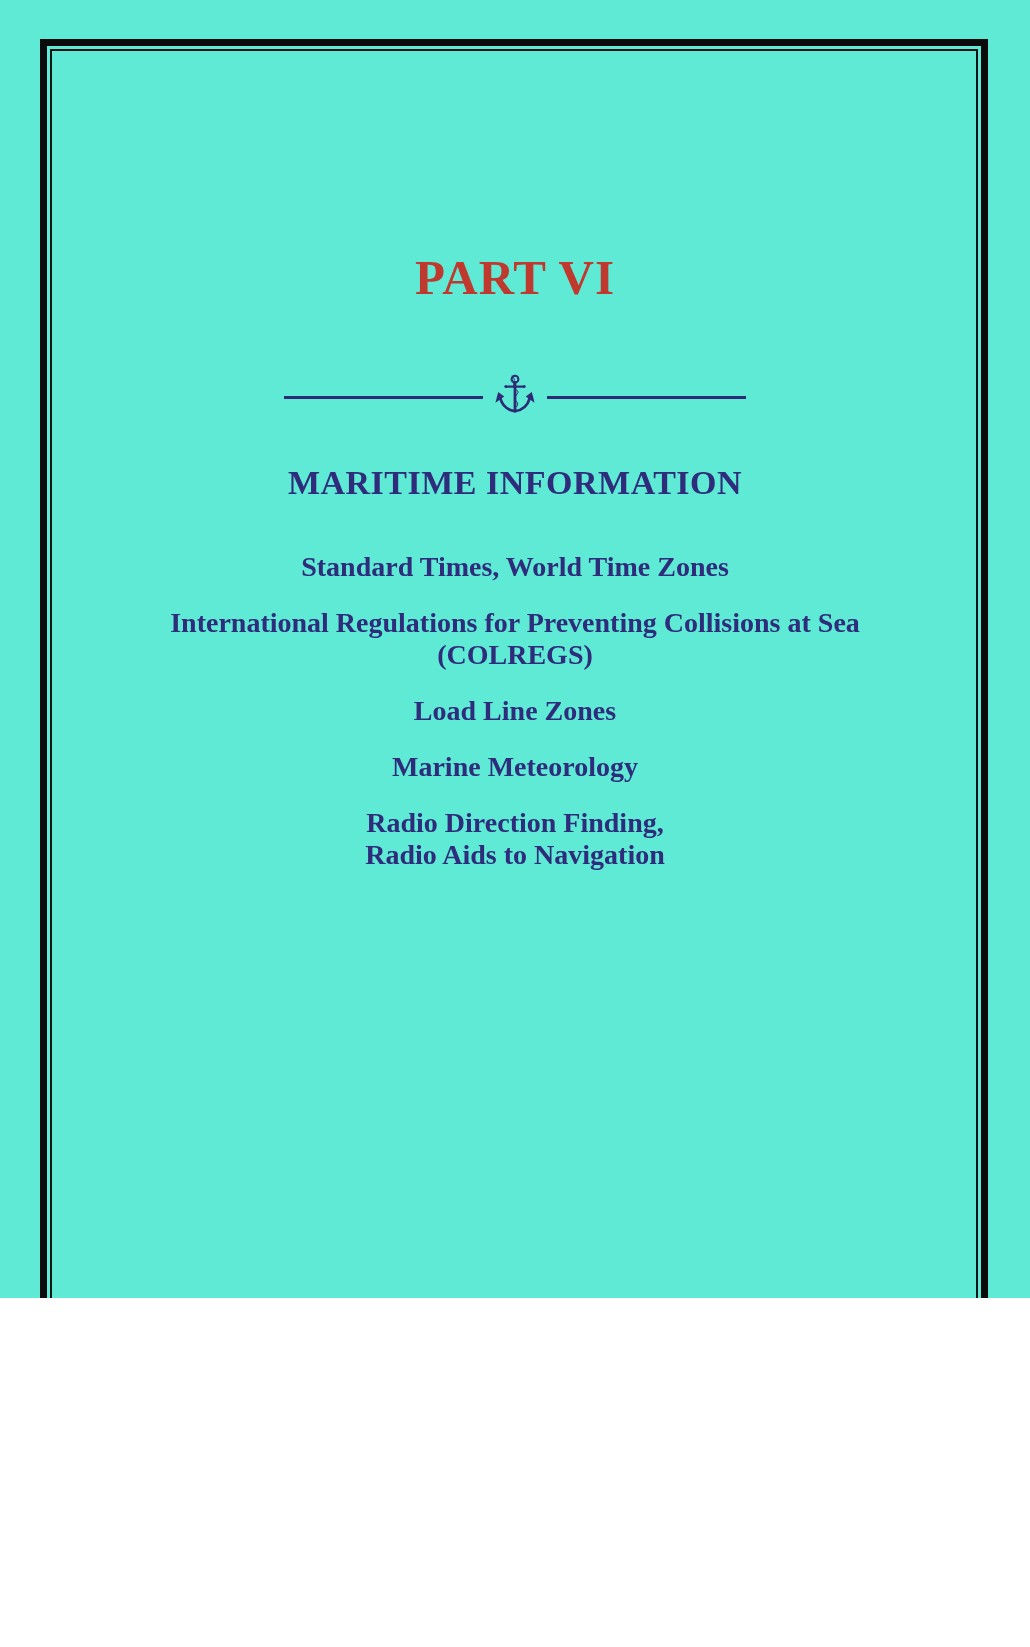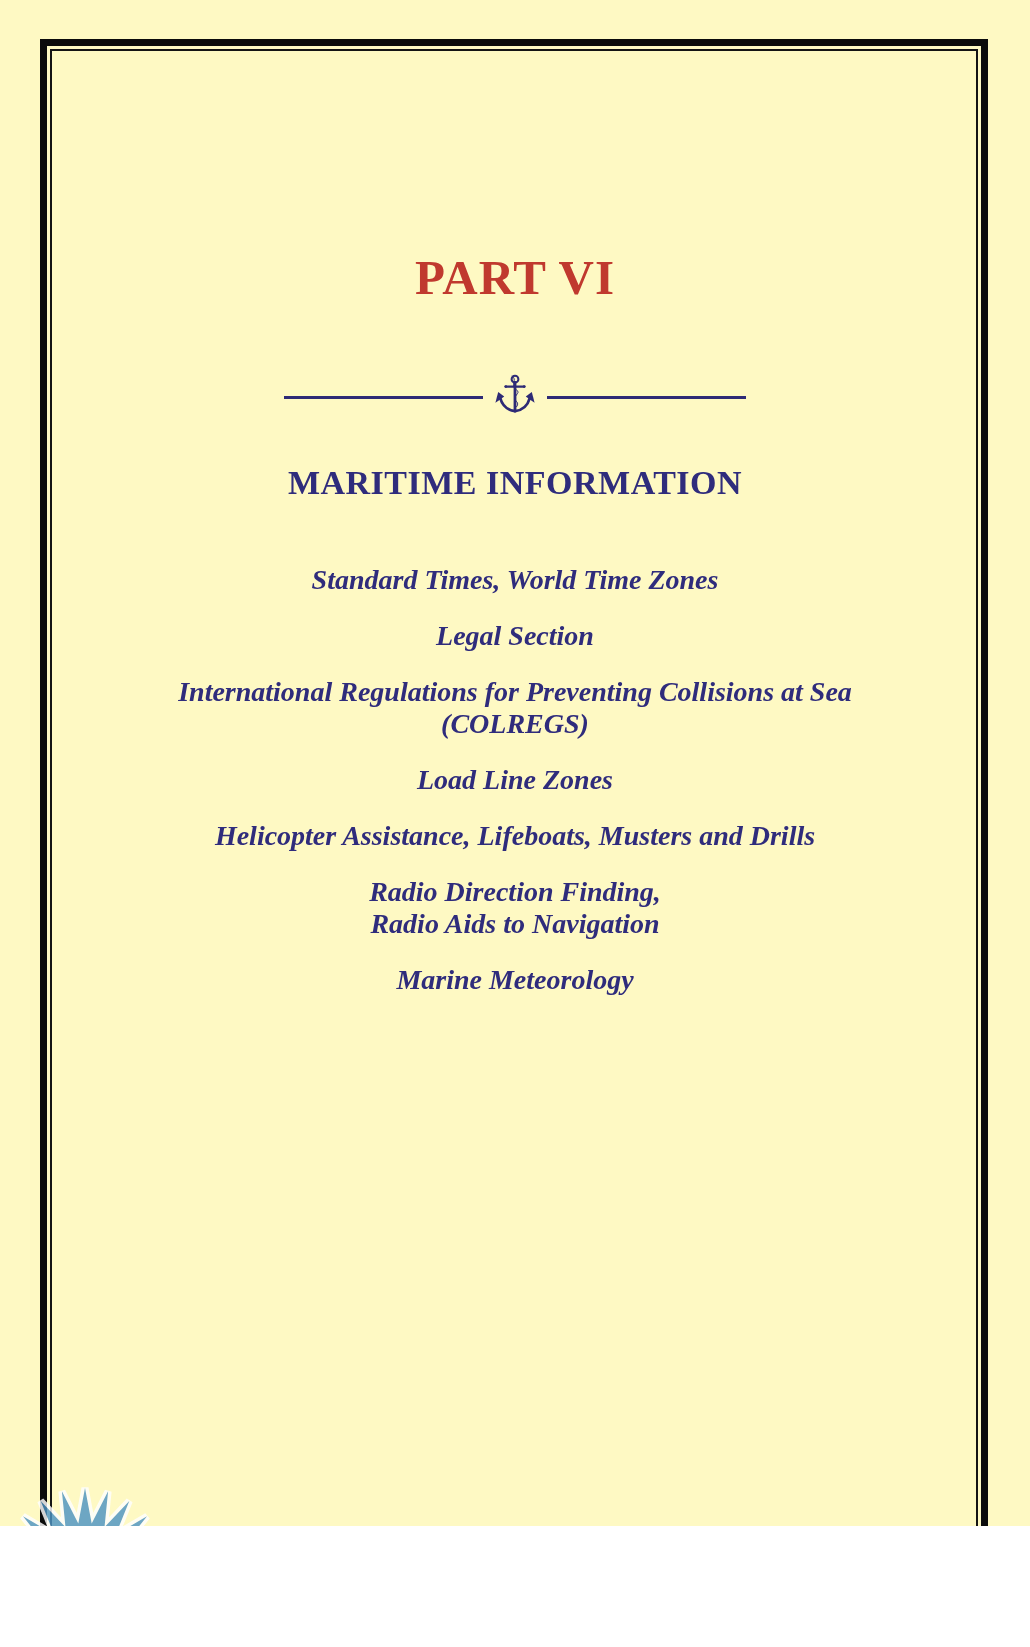--- a/index.html
+++ b/index.html
@@ -1,18 +1,18 @@
 <!DOCTYPE html>
 <html><head>
 <meta charset="utf-8">
 <style>
   html,body { margin:0; padding:0; background:#ffffff; }
   .page {
-    position:relative; width:1030px; height:1526px;
-    background:#fef9c3; overflow:hidden;
+    position:relative; width:1030px; height:1298px;
+    background:#5eead4; overflow:hidden;
     font-family:"Liberation Serif", serif;
   }
   
   .frame-outer {
     position:absolute; left:40px; top:39px; width:948px; height:1545px;
     border:7px solid #0b0b0b; box-sizing:border-box;
   }
   .frame-inner {
     position:absolute; left:50px; top:49px; width:928px; height:1525px;
     border:2.5px solid #141414; box-sizing:border-box;
@@ -30,21 +30,21 @@
     margin:70px auto 0 auto; width:462px; height:46px;
     display:flex; align-items:center;
   }
   .divider-line { flex:1; height:3px; background:#2e2b76; }
   .anchor-wrap { width:40px; height:46px; margin:0 12px; flex:0 0 auto; }
   .anchor-wrap svg { width:100%; height:100%; display:block; }
   .main-heading {
     margin:44px 0 7px 0; font-size:34px; line-height:38px;
     font-weight:bold; letter-spacing:0.5px; color:#2f2c7c;
   }
-  .toc { margin-top:62px;font-style:italic; }
+  .toc { margin-top:49px; }
   .toc-item {
     font-size:28px; line-height:32px; font-weight:bold;
     color:#2f2c7c; margin-bottom:24px;
   }
   
   .watermark {
     position:absolute; left:0; top:1390px; width:1030px; height:257px;
     opacity:0.82; pointer-events:none;
   }
 </style>
@@ -82,38 +82,34 @@
       <div class="divider-line"></div>
     </div>
 
     <div class="main-heading">MARITIME INFORMATION</div>
 
     <div class="toc">
       <div class="toc-item">
         <div>Standard Times, World Time Zones</div>
       </div>
       <div class="toc-item">
-        <div>Legal Section</div>
-      </div>
-      <div class="toc-item">
         <div>International Regulations for Preventing Collisions at Sea</div>
         <div>(COLREGS)</div>
       </div>
       <div class="toc-item">
         <div>Load Line Zones</div>
       </div>
       <div class="toc-item">
-        <div>Helicopter Assistance, Lifeboats, Musters and Drills</div>
+      </div>
+      <div class="toc-item">
+        <div>Marine Meteorology</div>
       </div>
       <div class="toc-item">
         <div>Radio Direction Finding,</div>
         <div>Radio Aids to Navigation</div>
-      </div>
-      <div class="toc-item">
-        <div>Marine Meteorology</div>
       </div>
     </div>
   </div>
 
   <svg class="watermark" viewBox="0 0 1030 257" xmlns="http://www.w3.org/2000/svg">
     <defs>
       <linearGradient id="wm-split" gradientUnits="userSpaceOnUse" x1="0" y1="138" x2="0" y2="224">
         <stop offset="0.512" stop-color="#4e94c3" stop-opacity="0"></stop>
         <stop offset="0.512" stop-color="#4e94c3" stop-opacity="1"></stop>
       </linearGradient>

